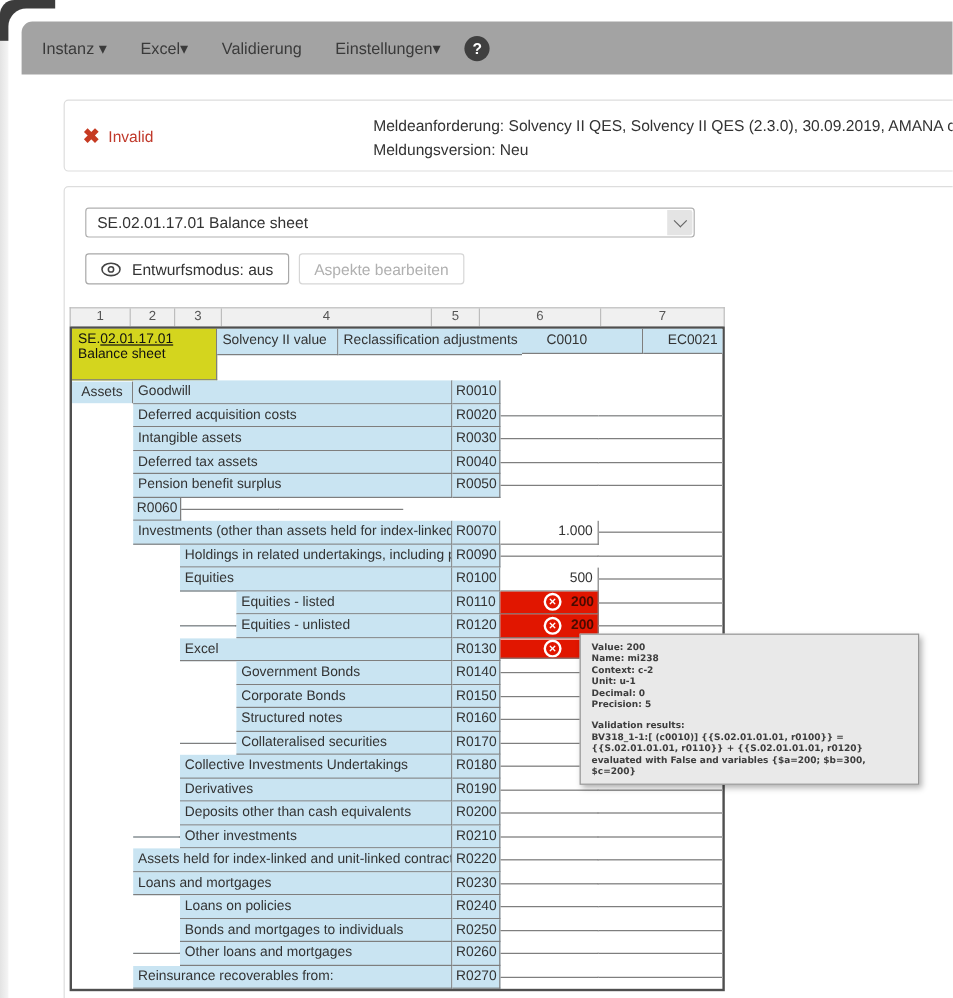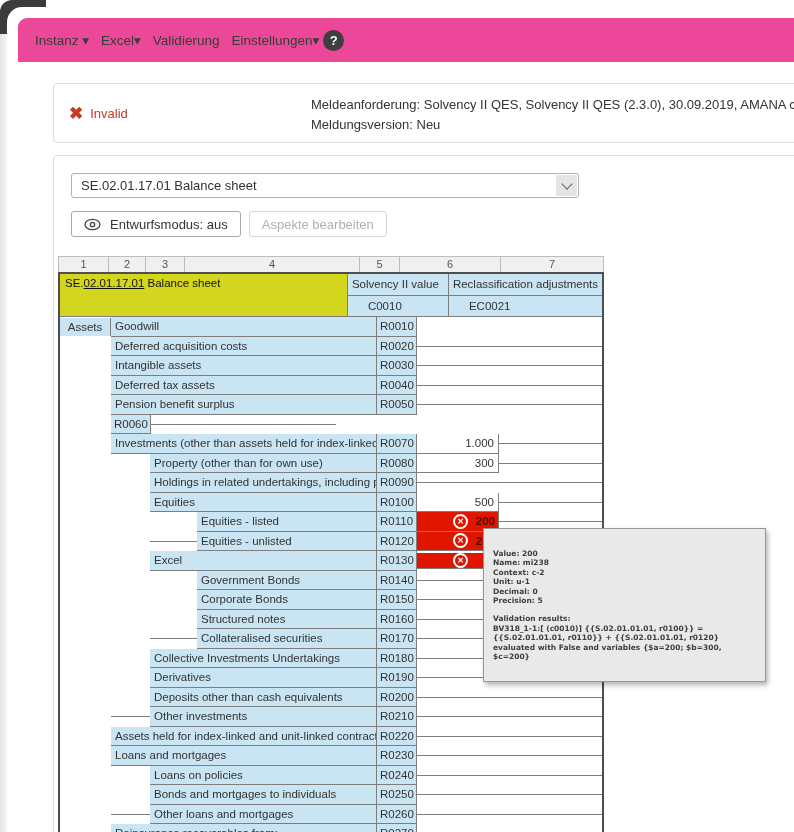--- a/index.html
+++ b/index.html
@@ -6,23 +6,23 @@
   body{width:794px;height:832px;overflow:hidden;position:relative;background:#fff;
        font-family:"Liberation Sans",sans-serif;color:#333;}
   
   .corner-dark{position:absolute;left:0;top:0;width:46px;height:46px;background:#3c3c3c;
                border-top-left-radius:12px;}
   .left-shadow{position:absolute;left:0;top:34px;bottom:0;width:8px;
                background:linear-gradient(to right,#e3e3e3,#f8f8f8);}
   .window{position:absolute;left:7px;top:7px;right:0;bottom:0;background:#fff;
           border-top-left-radius:15px;overflow:hidden;}
   
-  .menubar{position:absolute;left:11px;top:11px;right:0;height:44px;background:#ec4899;
+  .menubar{position:absolute;left:11px;top:11px;right:0;height:44px;background:#a3a3a3;
            border-top-left-radius:9px;display:flex;align-items:center;padding-left:17px;
-           column-gap:12px;}
+           column-gap:28px;}
   .menu-item{font-size:13.5px;color:#3a3a3a;cursor:default;}
   .help-circle{width:21px;height:21px;border-radius:50%;background:#3f3f3f;color:#fff;
                font-size:13px;font-weight:bold;text-align:center;line-height:21px;
                margin-left:-8px;}
   
   .card{position:absolute;background:#fff;border:1px solid #ddd;border-radius:4px;}
   .card1{left:46px;top:76px;width:766px;height:58px;}
   .invalid-wrap{position:absolute;left:15px;top:0;height:100%;display:flex;align-items:center;}
   .x-glyph{color:#c63a22;font-size:17px;font-weight:bold;margin-right:7px;}
   .invalid-label{color:#c0392b;font-size:13px;}
@@ -51,21 +51,21 @@
          color:#555;line-height:14px;}
   .ncell:last-child{border-right:none;flex:1;}
   
   .tbl{position:absolute;left:4px;top:116px;width:546px;border:2px solid #4f4f4f;
        box-sizing:border-box;background:#fff;}
   .thead{display:flex;}
   .tyellow{width:342px;height:43px;box-sizing:border-box;background:#d4d51e;
            border-right:1px solid #7e7e7e;border-bottom:1px solid #7e7e7e;
            padding:3px 5px;font-size:11.5px;color:#111;}
   .tlink{text-decoration:underline;color:#111;cursor:pointer;}
-  .tright{flex:1;display:flex;flex-direction:column;}
+  .tright{flex:1;display:flex;flex-direction:row;}
   .thr{display:flex;}
   .hc{box-sizing:border-box;background:#c9e4f2;border-right:1px solid #7e7e7e;
       border-bottom:1px solid #7e7e7e;font-size:11.5px;padding:0 4px;white-space:nowrap;
       overflow:hidden;}
   .thr1 .hc{height:22px;line-height:21px;}
   .thr2 .hc{height:21px;line-height:20px;padding-left:20px;}
   .h6{width:101px;}
   .h7{flex:1;border-right:none;}
   
   .trow{display:flex;height:19.5px;align-items:center;}
@@ -87,21 +87,21 @@
   .val.na.nbb{border-bottom:none;}
   .val.error{background:#e11600;display:flex;align-items:center;justify-content:flex-end;
              padding:0 3px;}
   .err-icon{width:15px;height:15px;box-sizing:border-box;border:2px solid #fff;
             border-radius:50%;color:#fff;font-size:8px;font-weight:bold;line-height:11px;
             text-align:center;margin-right:6px;flex:none;}
   .err-val{color:#4a0b00;font-weight:bold;min-width:21px;text-align:right;font-size:11.5px;}
   
   .tooltip{position:absolute;left:483px;top:528px;width:283px;box-sizing:border-box;
            background:#e9e9e9;border:1px solid #979797;box-shadow:2px 3px 5px rgba(0,0,0,.3);
-           padding:20px 9px;z-index:99;font-family:"DejaVu Sans",sans-serif;font-size:7.5px;
+           padding:6px 9px;z-index:99;font-family:"DejaVu Sans",sans-serif;font-size:7.5px;
            font-weight:bold;color:#3d3d3d;line-height:9.4px;}
   .tt-gap{height:9px;}
   .tt-text{white-space:normal;word-wrap:break-word;}
 </style>
 </head>
 <body>
 
 <div class="corner-dark"></div>
 <div class="left-shadow"></div>
 
@@ -219,28 +219,20 @@
           <div class="trow">
             <div class="cell col1"></div>
             <div class="cell label">Investments (other than assets held for index-linked and unit-linked contracts)</div>
             <div class="cell code">R0070</div>
             <div class="cell val c1 input">1.000</div>
             <div class="cell val c2 disabled"></div>
           </div>
           <div class="trow">
             <div class="cell col1"></div>
             <div class="cell spacer s1"></div>
-            <div class="cell label">Property (other than for own use)</div>
-            <div class="cell code">R0080</div>
-            <div class="cell val c1 input">300</div>
-            <div class="cell val c2 disabled"></div>
-          </div>
-          <div class="trow">
-            <div class="cell col1"></div>
-            <div class="cell spacer s1"></div>
             <div class="cell label">Holdings in related undertakings, including participations</div>
             <div class="cell code">R0090</div>
             <div class="cell val c1 disabled"></div>
             <div class="cell val c2 disabled"></div>
           </div>
           <div class="trow">
             <div class="cell col1"></div>
             <div class="cell spacer s1"></div>
             <div class="cell label">Equities</div>
             <div class="cell code">R0100</div>

